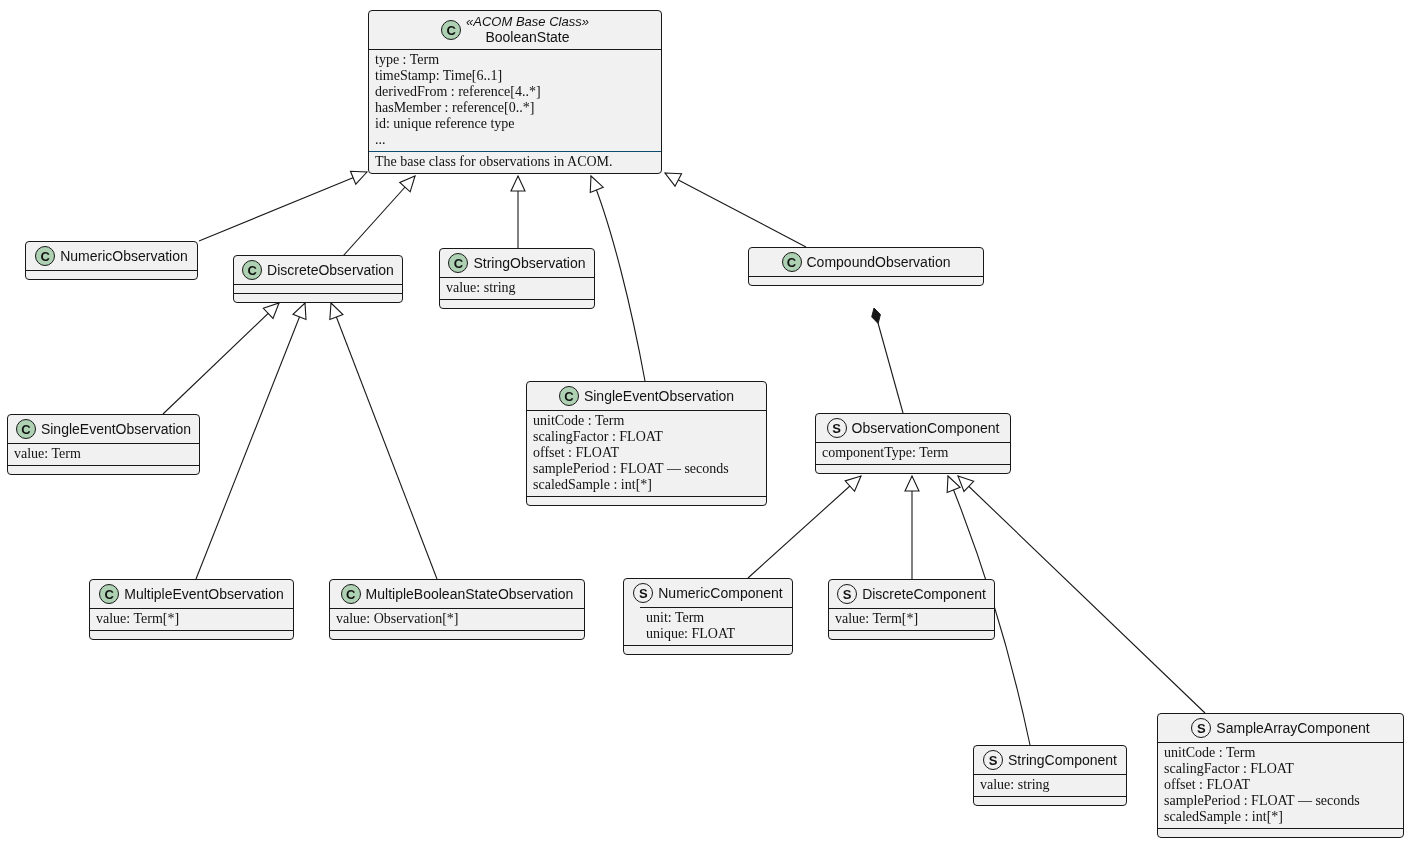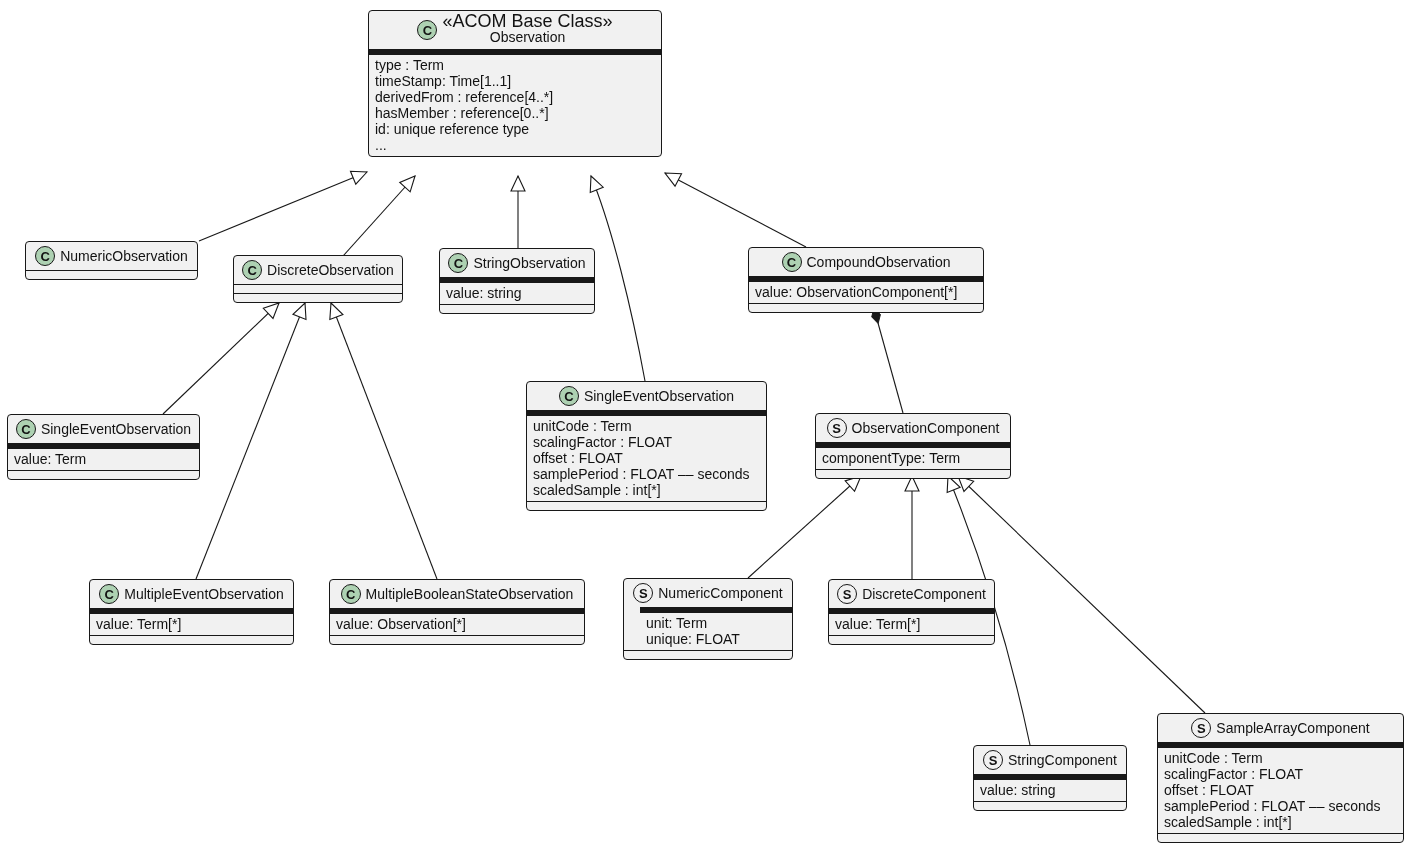--- a/index.html
+++ b/index.html
@@ -7,31 +7,31 @@
   #diagram { position: relative; width: 1409px; height: 847px; overflow: hidden; background: #ffffff; }
   #edges { position: absolute; left: 0; top: 0; }
   .uml-class {
     position: absolute; box-sizing: border-box;
     background: #F1F1F1; border: 1.5px solid #181818; border-radius: 4px;
     font-size: 14px; color: #121212;
   }
   .uml-header { display: flex; align-items: center; justify-content: center; gap: 5px; padding: 4px 6px; }
   .uml-header.two-line { padding: 3px 6px; }
   .uml-title-block { text-align: center; }
-  .uml-stereotype { font-size: 18px; line-height: 15px; white-space: nowrap; }
+  .uml-stereotype { font-style: italic; font-size: 13px; line-height: 15px; white-space: nowrap; }
   .uml-name { line-height: 17px; white-space: nowrap; }
   .spot {
     width: 20px; height: 20px; box-sizing: border-box; flex: 0 0 20px;
     border-radius: 50%; border: 1px solid #181818;
     display: flex; align-items: center; justify-content: center;
     font-weight: 700; font-size: 13px; line-height: 13px;
   }
   .spot-C { background: #ADD1B2; }
   .spot-S { background: #F1F1F1; }
-  .uml-attrs, .uml-note { border-top: 6px solid #0c4a6e; padding: 2px 6px 3px; line-height: 16px; }
+  .uml-attrs, .uml-note { border-top: 1px solid #0c4a6e; padding: 2px 6px 3px; line-height: 16px; font-family: Liberation Serif, serif; }
   .uml-attr { white-space: nowrap; }
   .uml-note { white-space: nowrap; }
   .uml-empty { border-top: 1px solid #181818; height: 8px; }
 </style>
 </head>
 <body>
 
 <div id="diagram" style="background: rgb(255, 255, 255);">
   <svg id="edges" width="1409" height="847" viewBox="0 0 1409 847" xmlns="http://www.w3.org/2000/svg">
       <g>
@@ -85,31 +85,32 @@
       <g>
         <path d="M1205,713 L958,476" fill="none" stroke="#181818" stroke-width="1.1"></path>
         <polygon points="958,476 973.6698820905348,481.3343036348465 963.9769908197678,491.4361776596544" fill="#FFFFFF" stroke="#181818" stroke-width="1.1"></polygon>
       </g>
     </svg>
 <div class="uml-class" style="left: 368px; top: 10px; width: 294px; background: rgb(241, 241, 241); border-color: rgb(24, 24, 24);">
       <div class="uml-header two-line">
         <div class="spot spot-C" style="background: rgb(173, 209, 178); border-color: rgb(24, 24, 24);">C</div>
         <div class="uml-title-block">
           <div class="uml-stereotype">«ACOM Base Class»</div>
-          <div class="uml-name">Observation</div>
+          <div class="uml-name">BooleanState</div>
         </div>
       </div>
       <div class="uml-attrs" style="border-top-color: rgb(24, 24, 24);">
         <div class="uml-attr">type : Term</div>
-        <div class="uml-attr">timeStamp: Time[1..1]</div>
+        <div class="uml-attr">timeStamp: Time[6..1]</div>
         <div class="uml-attr">derivedFrom : reference[4..*]</div>
         <div class="uml-attr">hasMember : reference[0..*]</div>
         <div class="uml-attr">id: unique reference type</div>
         <div class="uml-attr">...</div>
       </div>
+      <div class="uml-note">The base class for observations in ACOM.</div>
     </div>
     <div class="uml-class" style="left: 25px; top: 241px; width: 173px; background: rgb(241, 241, 241); border-color: rgb(24, 24, 24);">
       <div class="uml-header">
         <div class="spot spot-C" style="background: rgb(173, 209, 178); border-color: rgb(24, 24, 24);">C</div>
         <div class="uml-title-block">
           <div class="uml-name">NumericObservation</div>
         </div>
       </div>
       <div class="uml-empty"></div>
     </div>
@@ -134,23 +135,20 @@
         <div class="uml-attr">value: string</div>
       </div>
       <div class="uml-empty"></div>
     </div>
     <div class="uml-class" style="left: 748px; top: 247px; width: 236px; background: rgb(241, 241, 241); border-color: rgb(24, 24, 24);">
       <div class="uml-header">
         <div class="spot spot-C" style="background: rgb(173, 209, 178); border-color: rgb(24, 24, 24);">C</div>
         <div class="uml-title-block">
           <div class="uml-name">CompoundObservation</div>
         </div>
-      </div>
-      <div class="uml-attrs" style="border-top-color: rgb(24, 24, 24);">
-        <div class="uml-attr">value: ObservationComponent[*]</div>
       </div>
       <div class="uml-empty"></div>
     </div>
     <div class="uml-class" style="left: 7px; top: 414px; width: 193px; background: rgb(241, 241, 241); border-color: rgb(24, 24, 24);">
       <div class="uml-header">
         <div class="spot spot-C" style="background: rgb(173, 209, 178); border-color: rgb(24, 24, 24);">C</div>
         <div class="uml-title-block">
           <div class="uml-name">SingleEventObservation</div>
         </div>
       </div>

